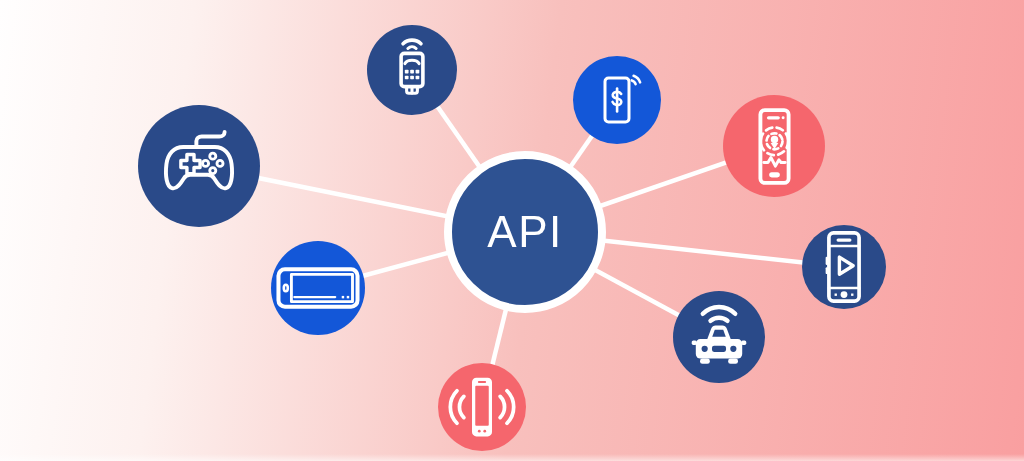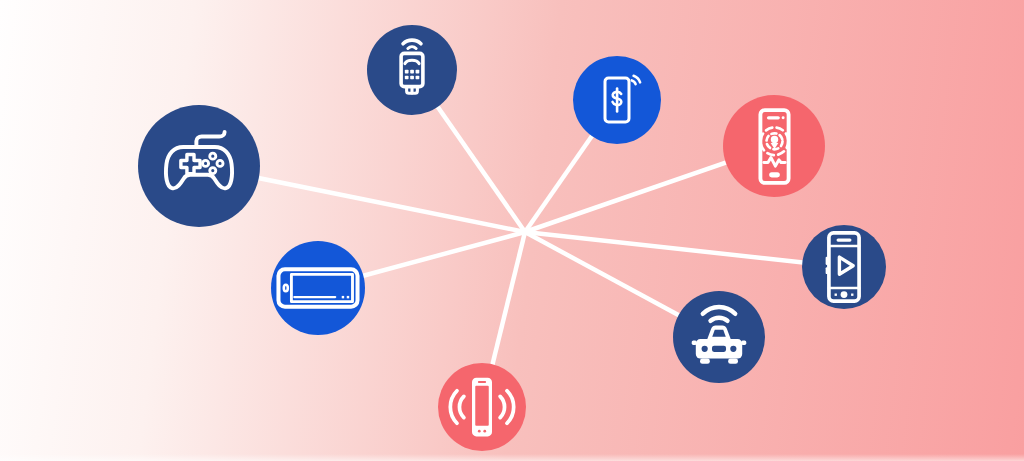--- a/index.html
+++ b/index.html
@@ -130,20 +130,23 @@
       <line x1="525" y1="232" x2="412" y2="70" stroke="#ffffff" stroke-width="4.5"></line>
       <line x1="525" y1="232" x2="617" y2="100" stroke="#ffffff" stroke-width="4.5"></line>
       <line x1="525" y1="232" x2="774" y2="146" stroke="#ffffff" stroke-width="4.5"></line>
       <line x1="525" y1="232" x2="844" y2="267" stroke="#ffffff" stroke-width="4.5"></line>
       <line x1="525" y1="232" x2="719" y2="337" stroke="#ffffff" stroke-width="4.5"></line>
       <line x1="525" y1="232" x2="482" y2="407" stroke="#ffffff" stroke-width="4.5"></line>
       <line x1="525" y1="232" x2="318" y2="288" stroke="#ffffff" stroke-width="4.5"></line>
       <line x1="525" y1="232" x2="199" y2="166" stroke="#ffffff" stroke-width="4.5"></line>
     </svg>
 
+  <div class="hub" style="left: 444px; top: 151px; height: 146px; width: 146px; border: 8px solid rgb(255, 255, 255); background: rgb(46, 82, 146);">
+    <span class="hub-label" style="color: rgb(255, 255, 255);">API</span>
+  </div>
 
   <div class="bottom-fade"></div>
 <div class="node" style="left: 367px; top: 25px; height: 90px; width: 90px; background: rgb(42, 74, 137); --bg: #2a4a89;">
       <svg class="icon" viewBox="0 0 64 64" width="82" height="82">
         <use href="#pos-terminal-icon"></use>
       </svg>
     </div>
     <div class="node" style="left: 573px; top: 56px; height: 88px; width: 88px; background: rgb(19, 87, 216); --bg: #1357d8;">
       <svg class="icon" viewBox="0 0 64 64" width="64" height="64">
         <use href="#mobile-payment-icon"></use>

